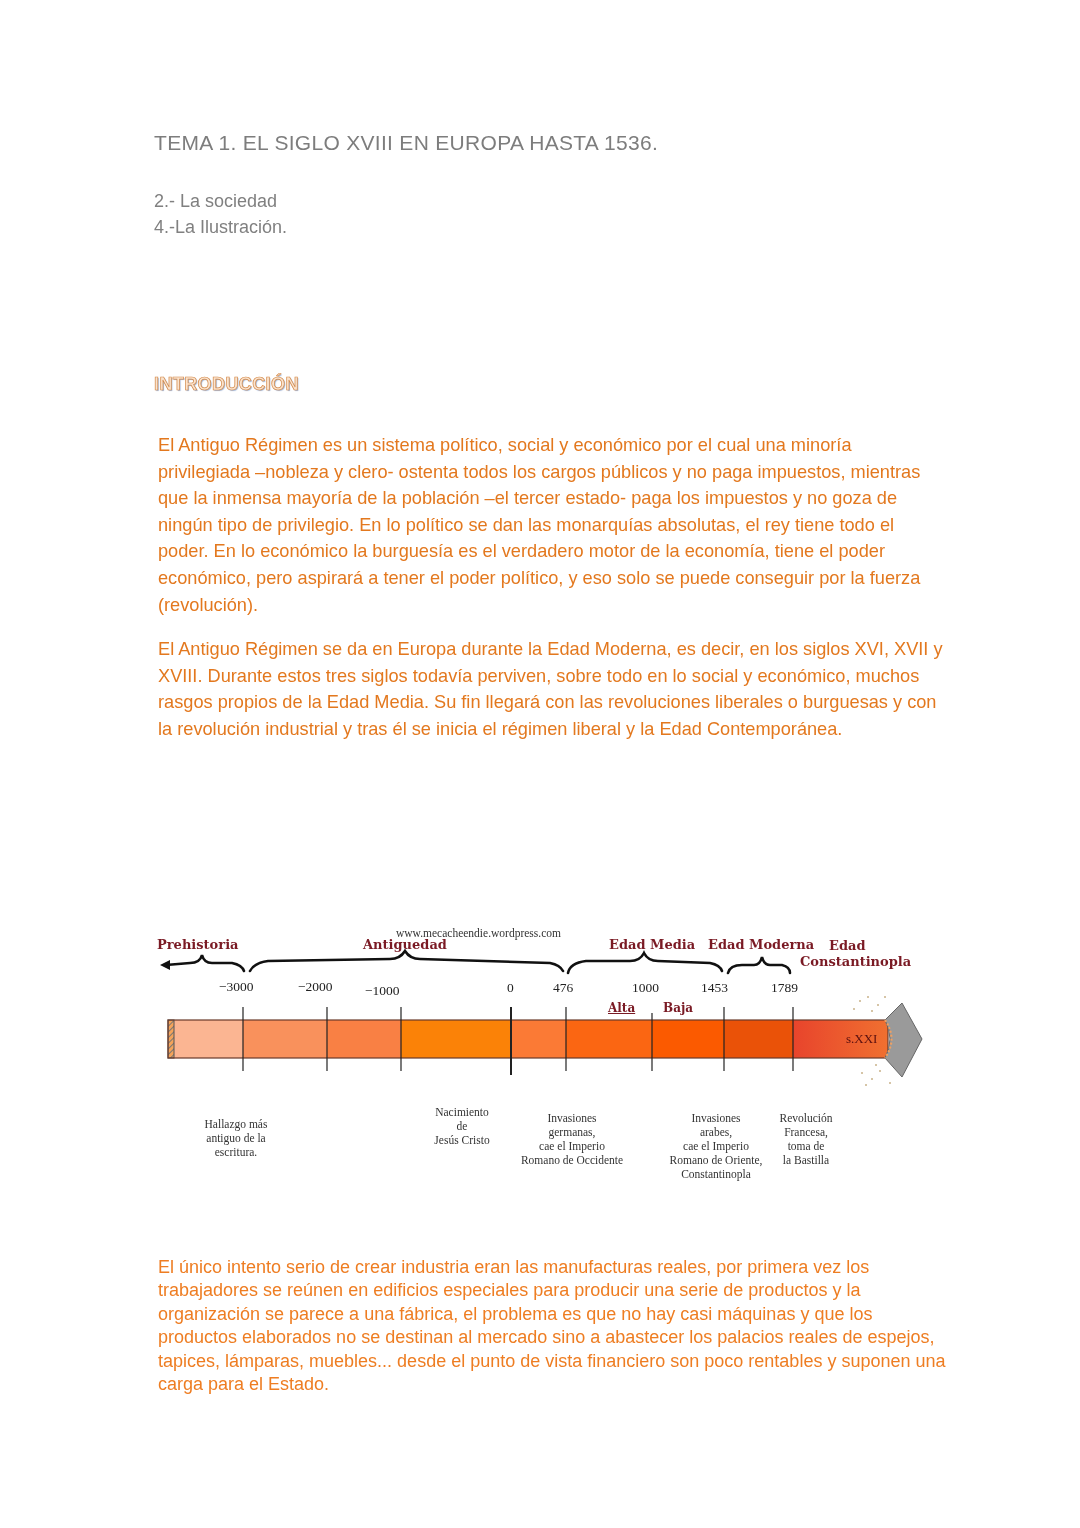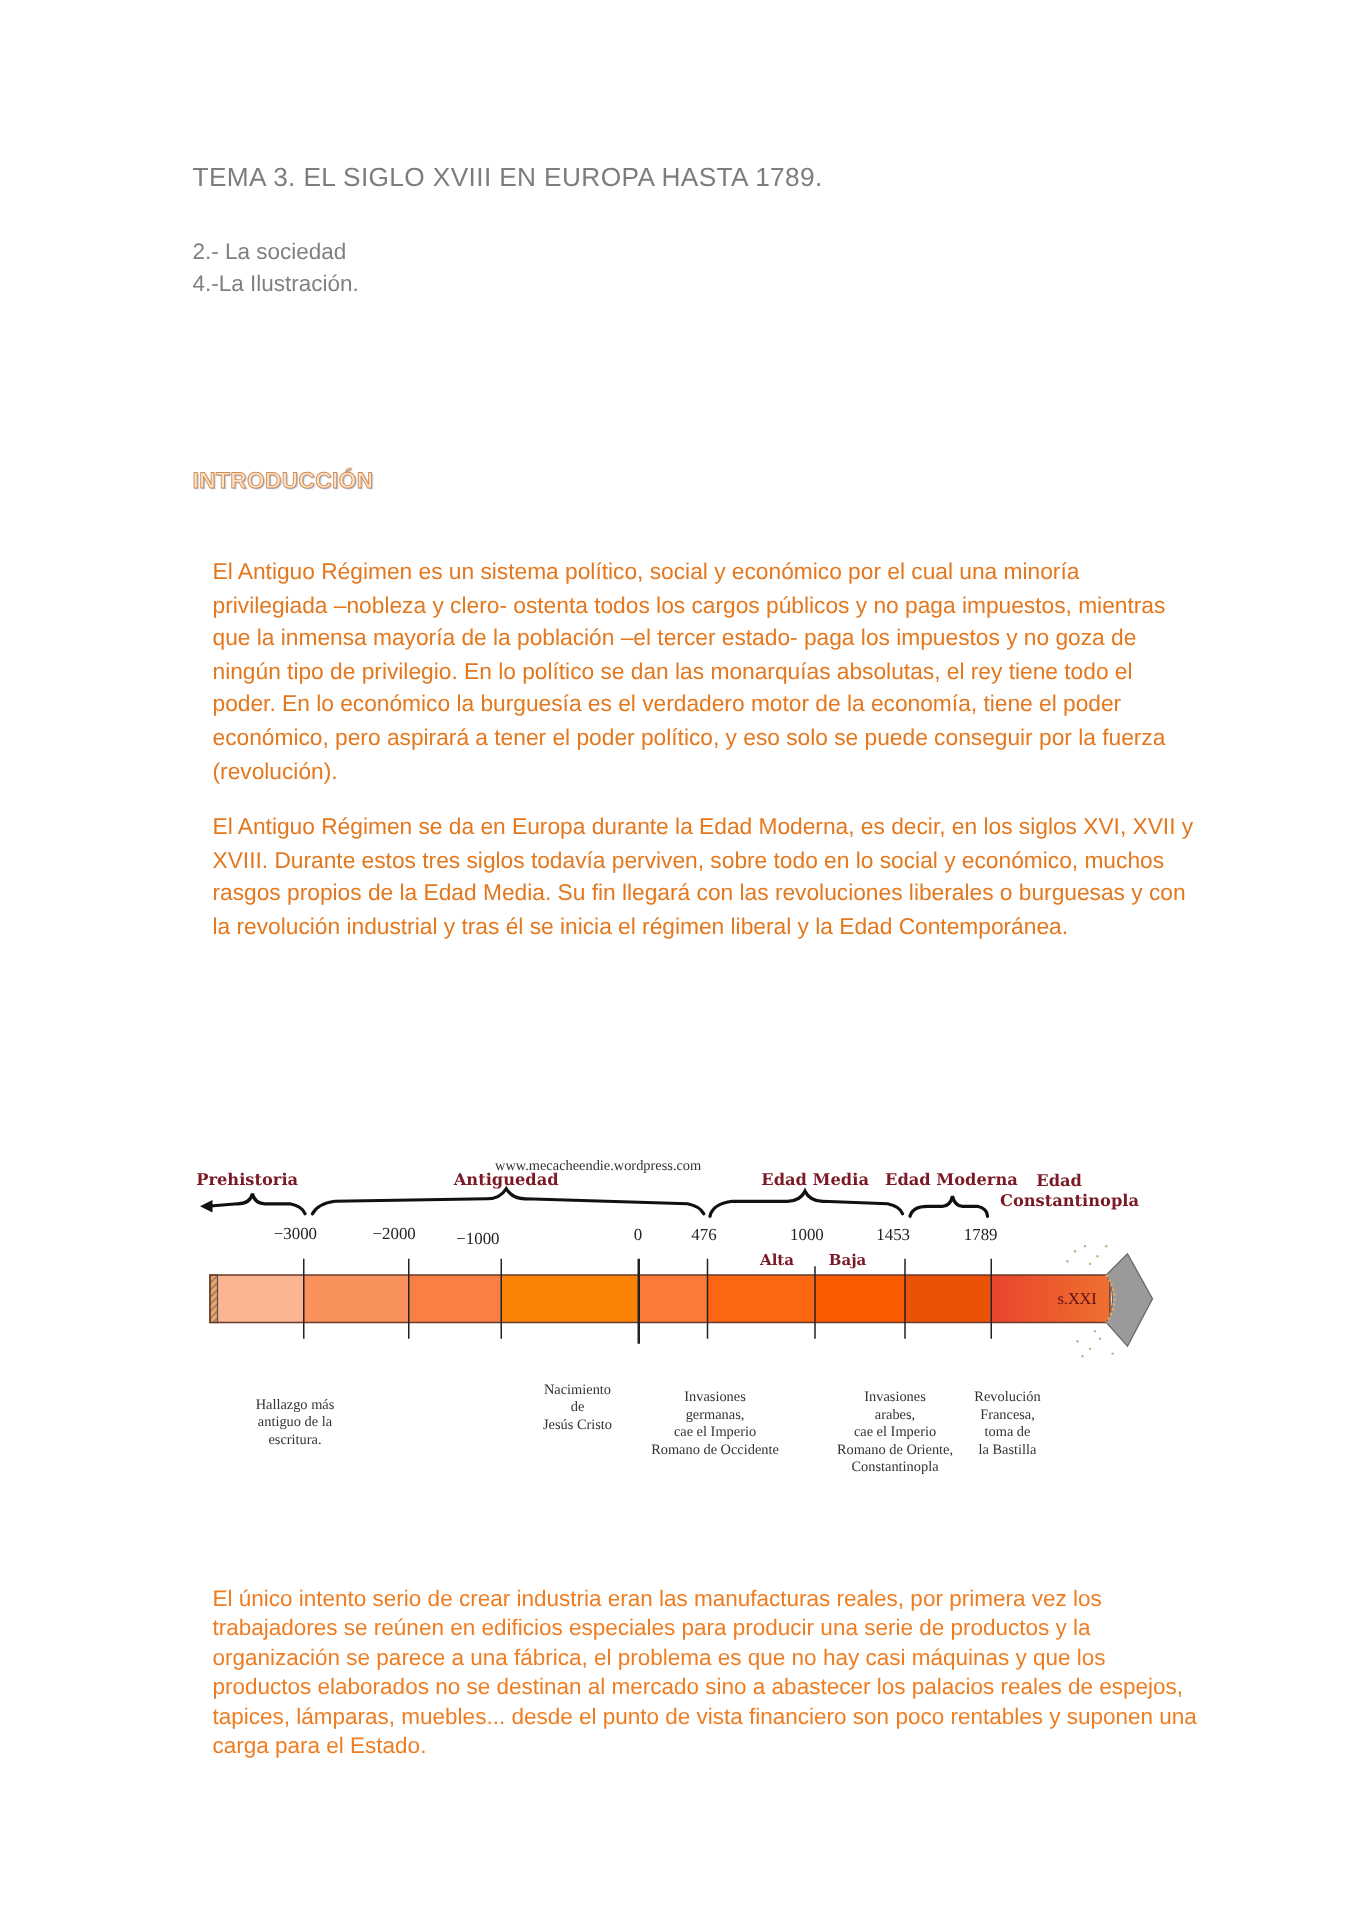--- a/index.html
+++ b/index.html
@@ -26,21 +26,21 @@
     font-size: 18px; color: #fbe3cd; font-weight: bold;
     -webkit-text-stroke: 0.7px #d48a4a;
     text-shadow: 1px 1px 1px #9fb4d6;
     letter-spacing: 0.4px; margin: 0;
   }
 
   .para {
     position: absolute; left: 154px; width: 790px;
     font-family: "Liberation Sans", sans-serif;
     font-size: 18.2px; line-height: 26.6px; color: #e3781e;
-    margin: 16px;
+    margin: 4px;
   }
   .para1 { top: 428px; }
   .para2 { top: 632px; }
   .para3 {
     top: 1252px; width: 790px;
     font-family: "Liberation Sans", sans-serif;
     font-size: 18px; line-height: 23.4px; color: #ee7d22;
   }
 
   
@@ -60,21 +60,21 @@
     margin-top: 36px;
   }
   .watermark { color: #333; font-size: 11.5px; font-family: "Liberation Serif", serif; }
   .sxxi { color: #5a1010; font-size: 13px; font-family: "Liberation Serif", serif; }
 </style>
 </head>
 <body>
 
 <div class="page">
 
-  <h1 class="title">TEMA 3. EL SIGLO XVIII EN EUROPA HASTA 1789.</h1>
+  <h1 class="title">TEMA 1. EL SIGLO XVIII EN EUROPA HASTA 1536.</h1>
 
   <ul class="toc">
     <li>2.- La sociedad</li>
     <li>4.-La Ilustración.</li>
   </ul>
 
   <h2 class="intro-heading">INTRODUCCIÓN</h2>
 
   <p class="para para1">El Antiguo Régimen es un sistema político, social y económico por el cual una minoría privilegiada –nobleza y clero- ostenta todos los cargos públicos y no paga impuestos, mientras que la inmensa mayoría de la población –el tercer estado- paga los impuestos y no goza de ningún tipo de privilegio. En lo político se dan las monarquías absolutas, el rey tiene todo el poder. En lo económico la burguesía es el verdadero motor de la economía, tiene el poder económico, pero aspirará a tener el poder político, y eso solo se puede conseguir por la fuerza (revolución).</p>
   <p class="para para2">El Antiguo Régimen se da en Europa durante la Edad Moderna, es decir, en los siglos XVI, XVII y XVIII. Durante estos tres siglos todavía perviven, sobre todo en lo social y económico, muchos rasgos propios de la Edad Media. Su fin llegará con las revoluciones liberales o burguesas y con la revolución industrial y tras él se inicia el régimen liberal y la Edad Contemporánea.</p>
@@ -159,21 +159,21 @@
 
     <span class="tl-text year" style="left:69px; top:54px;">−3000</span>
     <span class="tl-text year" style="left:148px; top:54px;">−2000</span>
     <span class="tl-text year" style="left:215px; top:58px;">−1000</span>
     <span class="tl-text year" style="left:357px; top:55px;">0</span>
     <span class="tl-text year" style="left:403px; top:55px;">476</span>
     <span class="tl-text year" style="left:482px; top:55px;">1000</span>
     <span class="tl-text year" style="left:551px; top:55px;">1453</span>
     <span class="tl-text year" style="left:621px; top:55px;">1789</span>
 
-    <span class="tl-text sub" style="left:458px; top:76px;">Alta</span>
+    <span class="tl-text sub" style="left:458px; top:76px;text-decoration:underline;">Alta</span>
     <span class="tl-text sub" style="left:513px; top:76px;">Baja</span>
 
     <span class="tl-text sxxi" style="left:696px; top:106px;">s.XXI</span>
 
     <div class="tl-text event" style="left:36px; top:156px; width:100px;">
       <div>Hallazgo más</div>
       <div>antiguo de la</div>
       <div>escritura.</div>
     </div>
     <div class="tl-text event" style="left:272px; top:144px; width:80px;">

